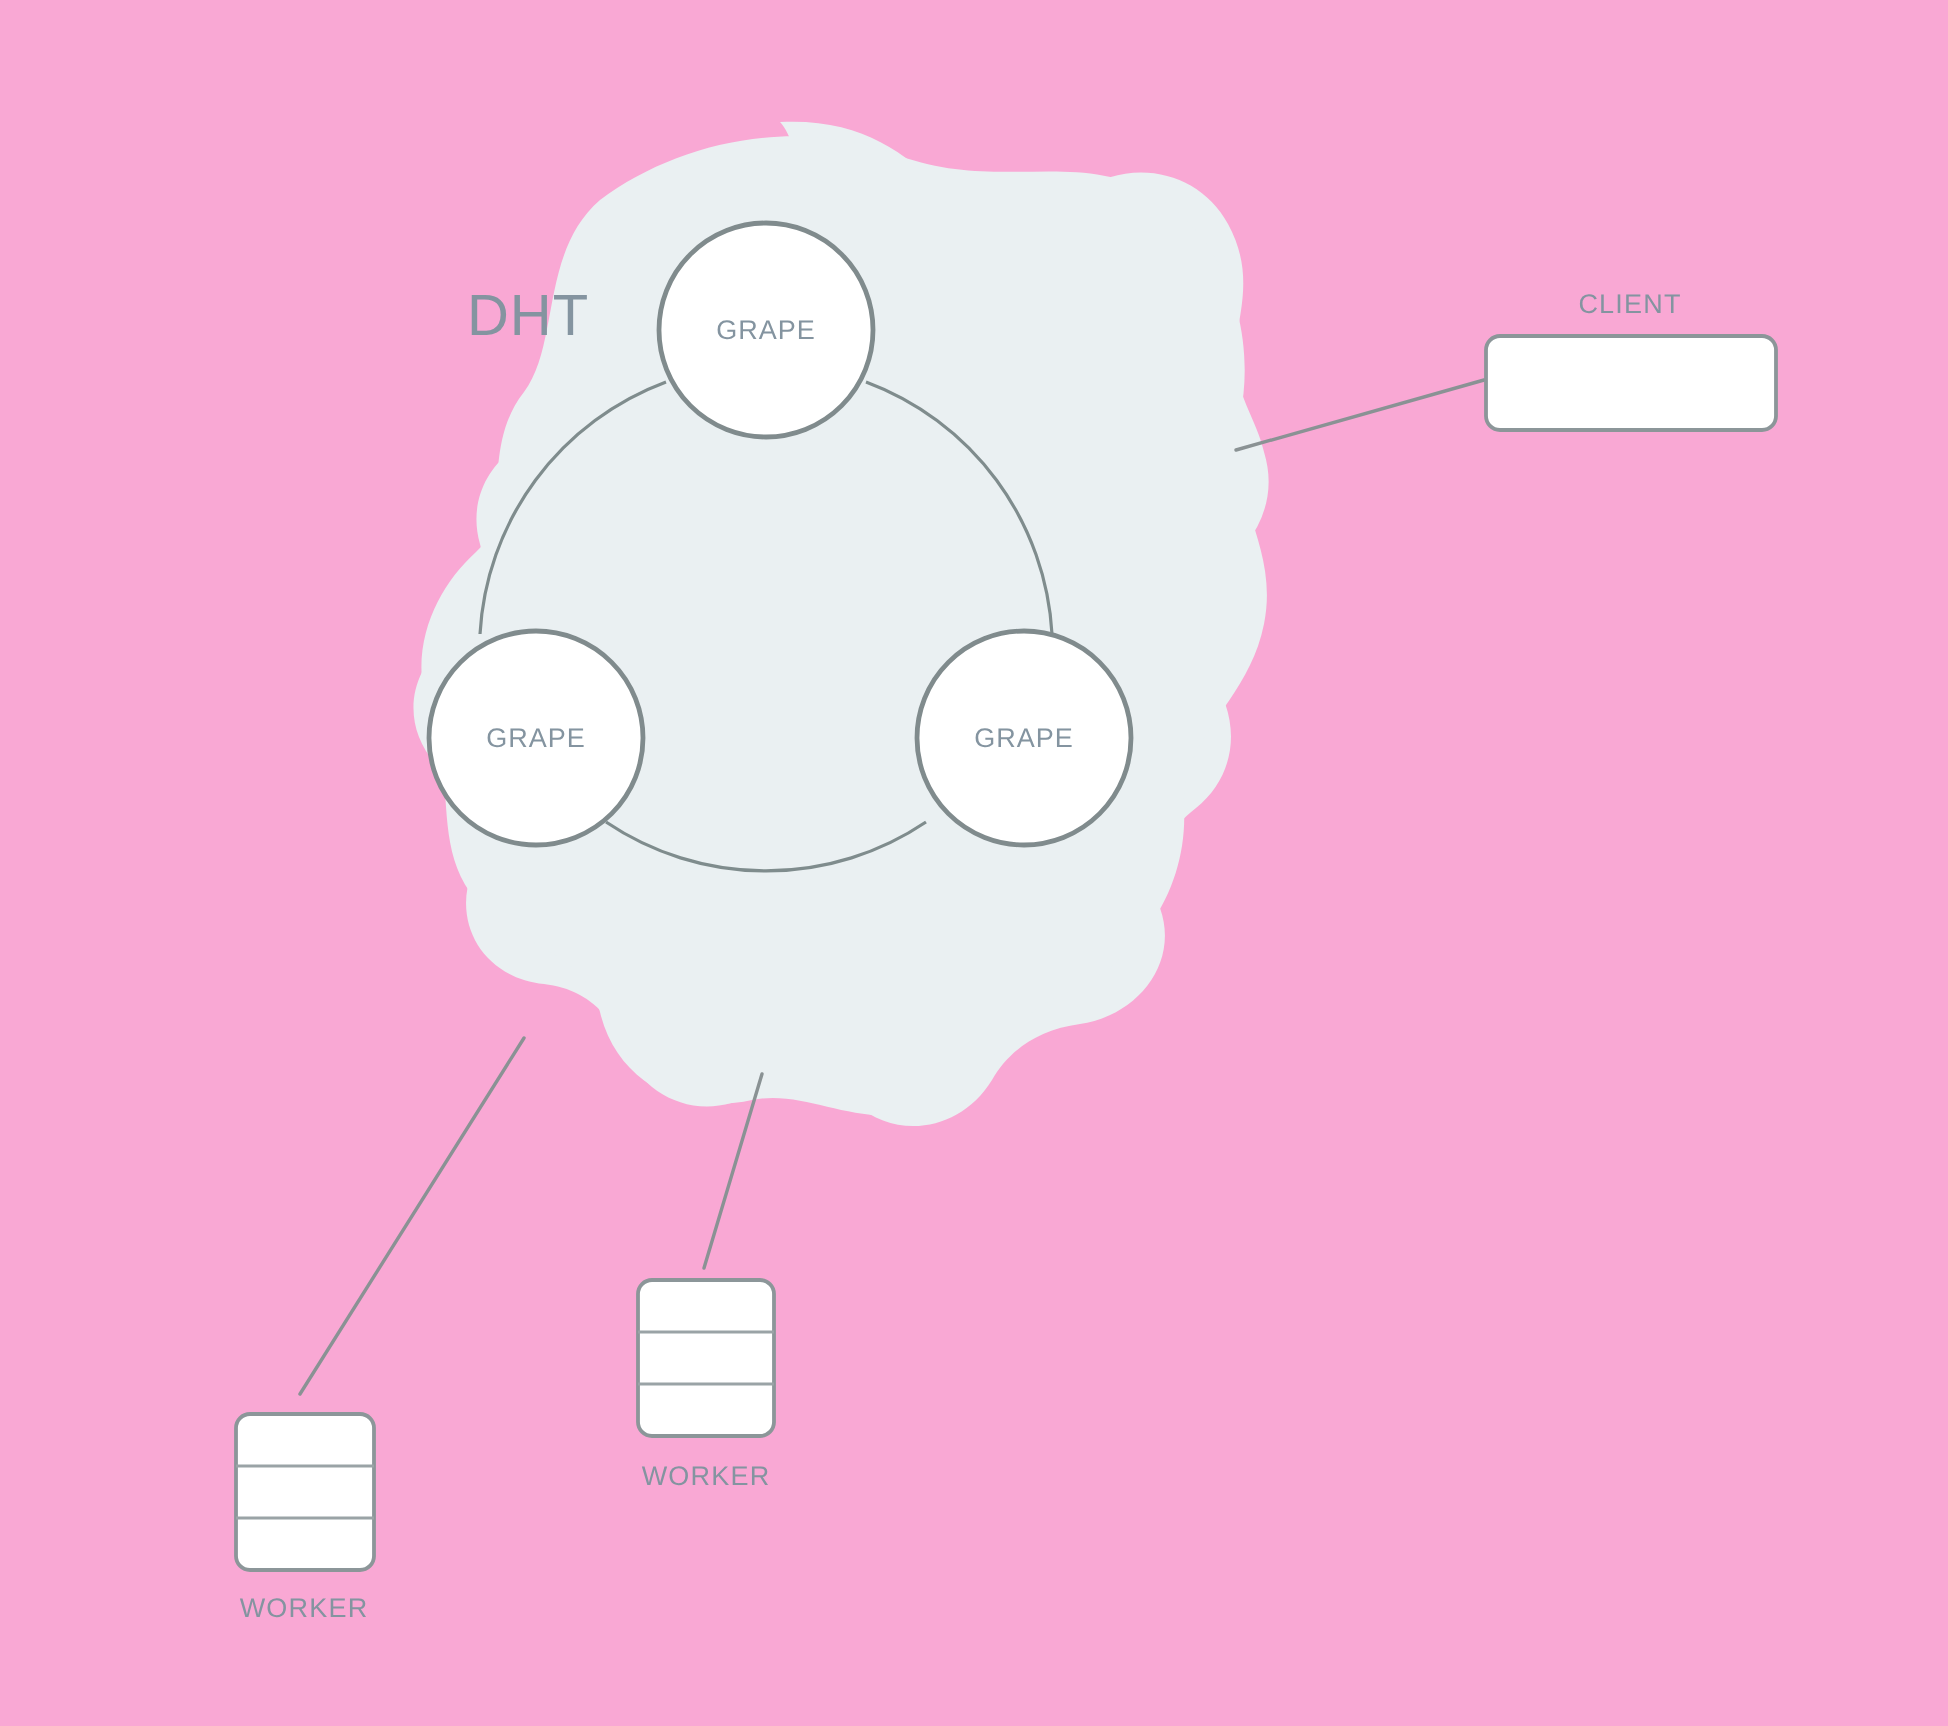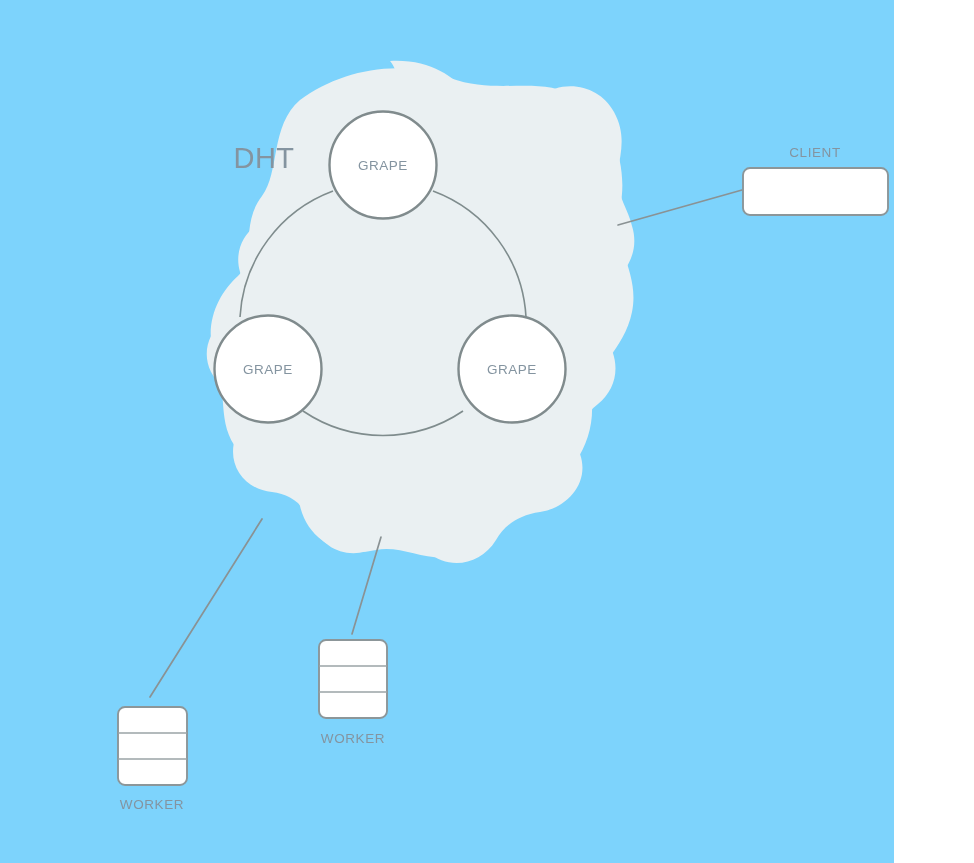--- a/index.html
+++ b/index.html
@@ -8,23 +8,23 @@
     background: #ffffff;
   }
   body {
     width: 974px;
     height: 863px;
     overflow: hidden;
     font-family: "Liberation Sans", sans-serif;
   }
   #canvas {
     position: relative;
-    width: 894px;
+    width: 974px;
     height: 863px;
-    background: #7dd3fc;
+    background: #f9a8d4;
   }
   #diagram-svg {
     position: absolute;
     top: 0;
     left: 0;
     width: 974px;
     height: 863px;
   }
   .cloud-shape {
     fill: #eaf0f2;

